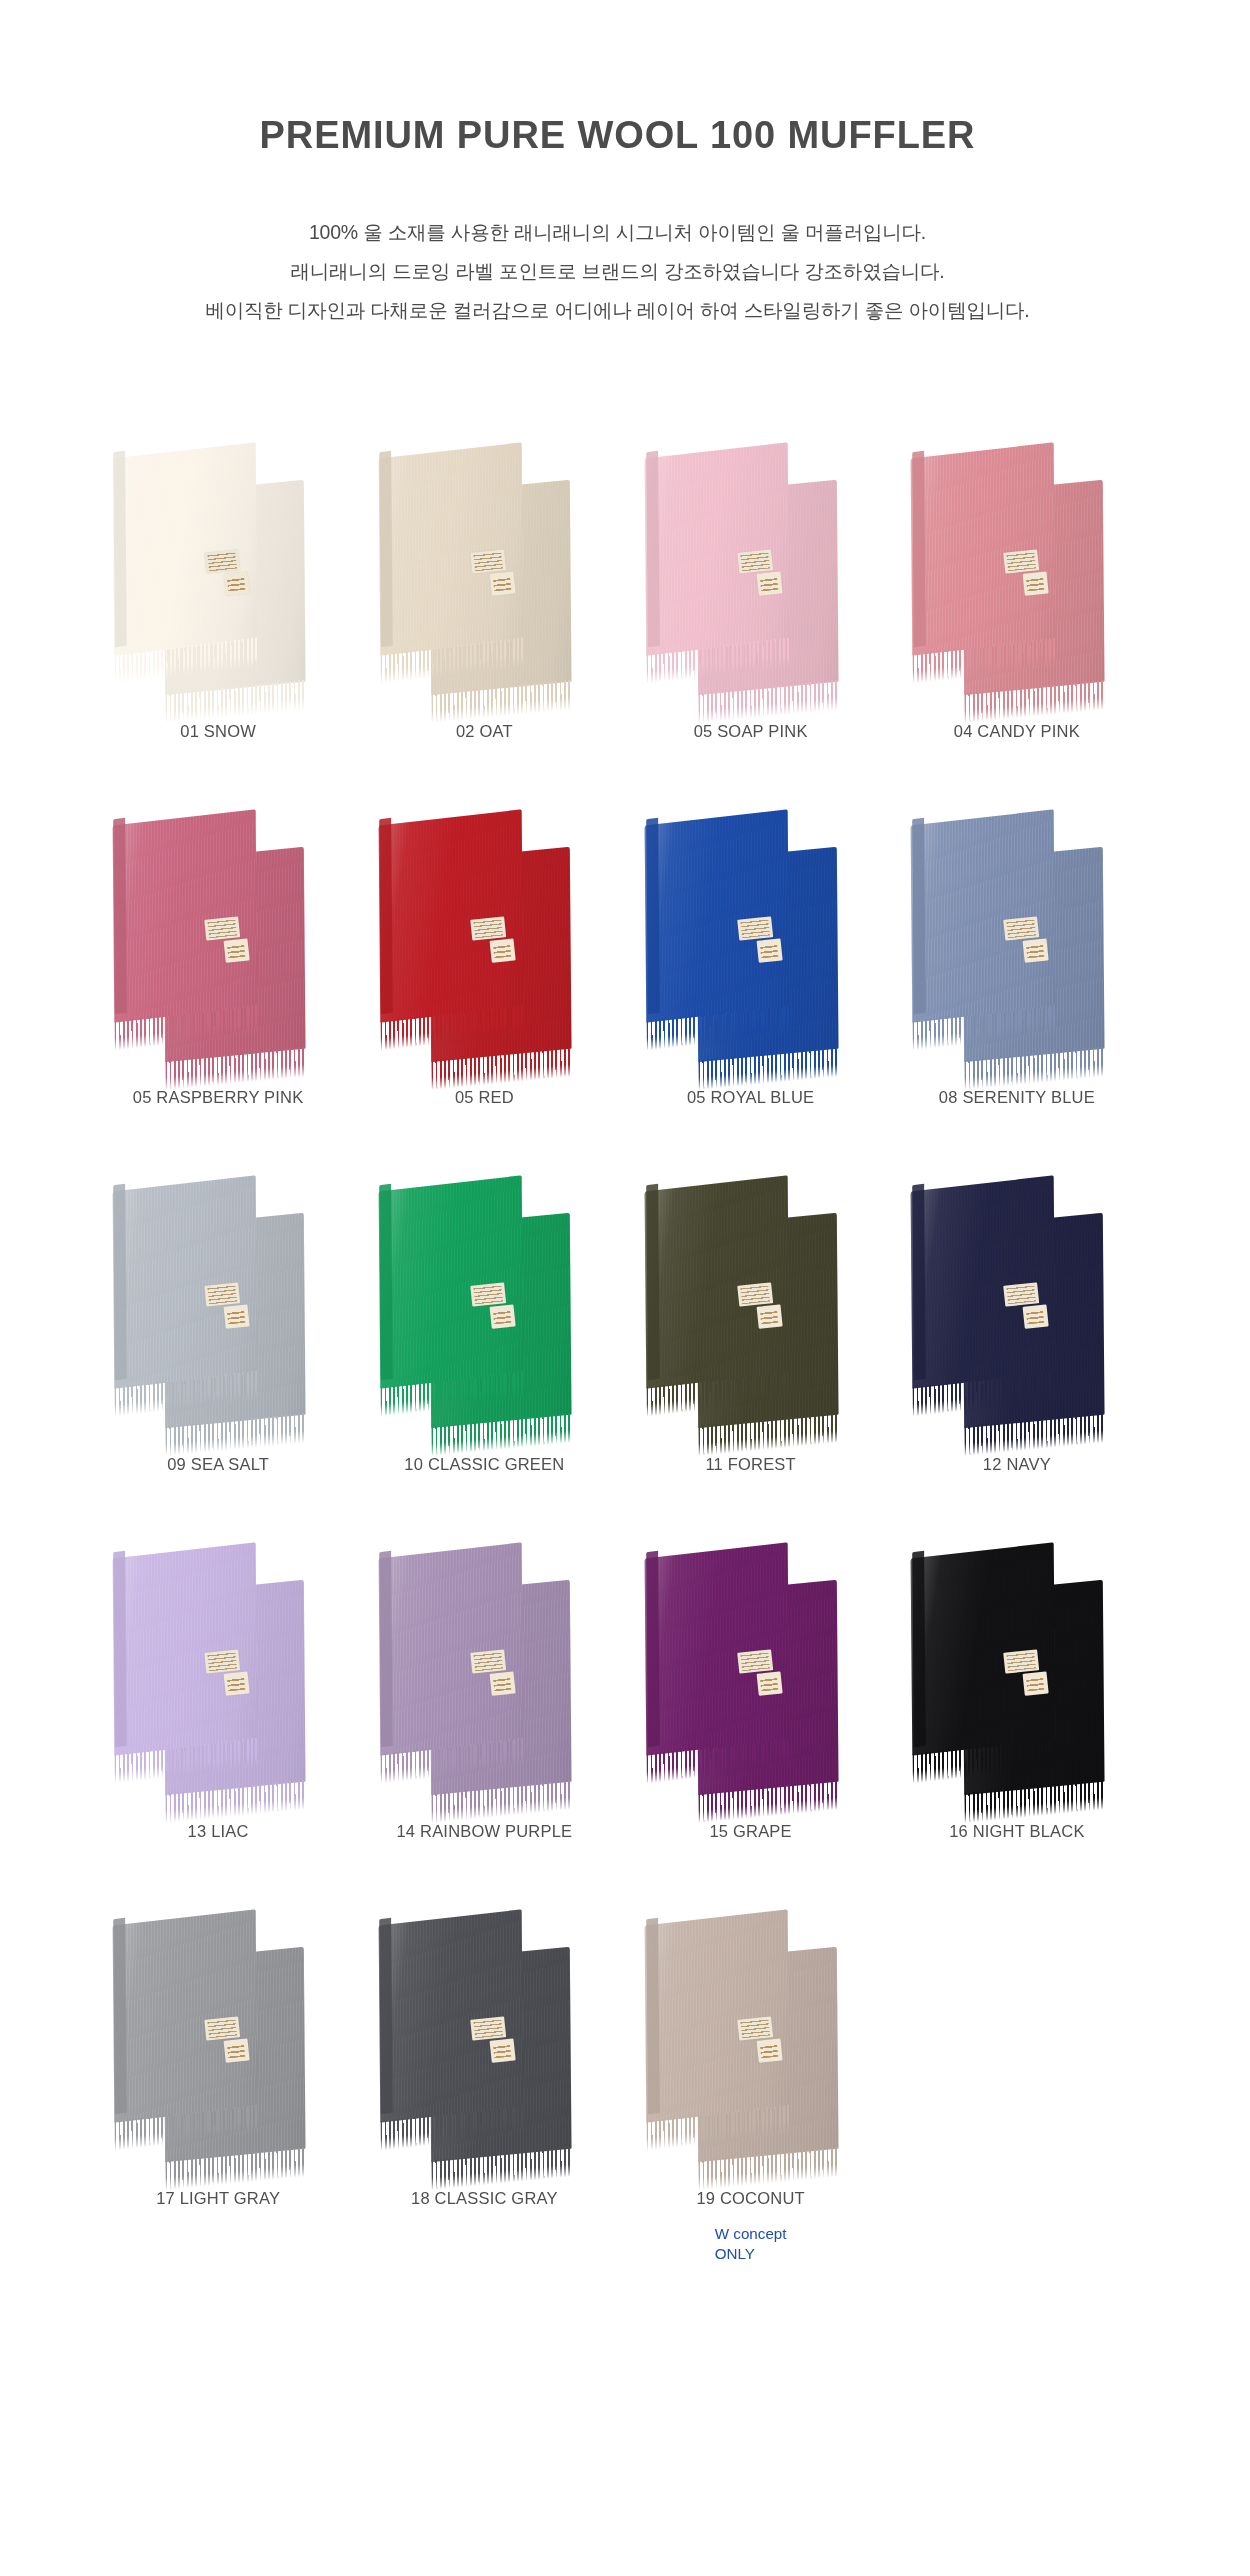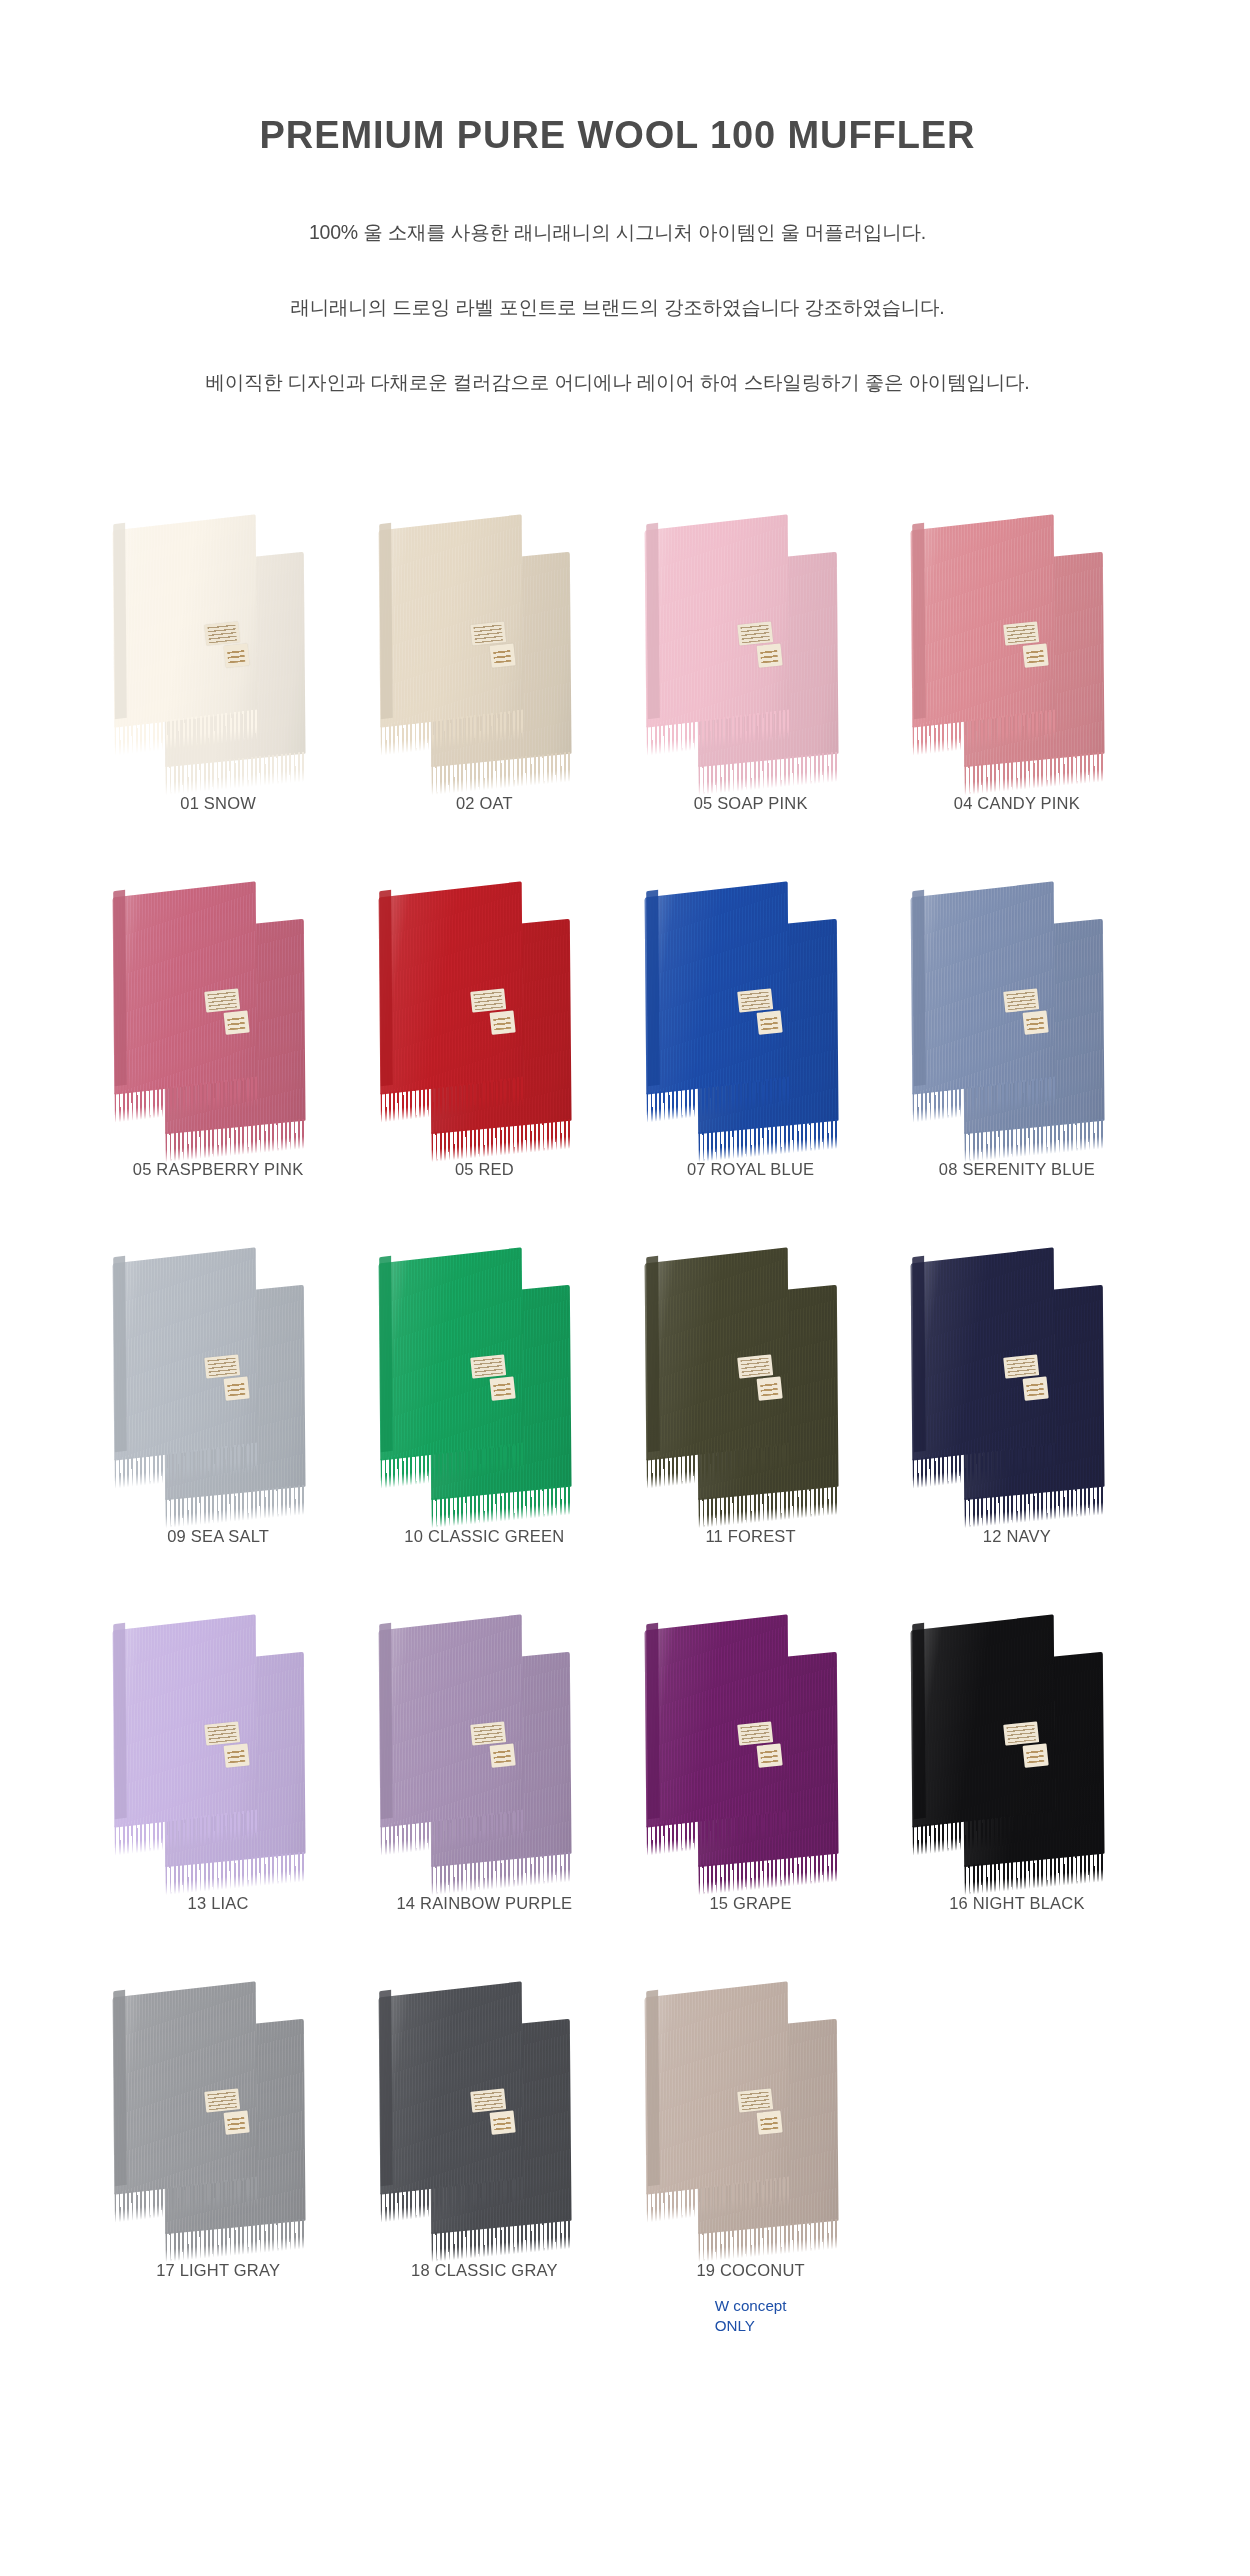--- a/index.html
+++ b/index.html
@@ -39,21 +39,20 @@
     margin-top: 56px;
     text-align: center;
   }
 
   .desc-line {
     font-size: 19.5px;
     line-height: 2.0;
     color: #4a4a4a;
     letter-spacing: -0.2px;
     font-weight: 400;
-    margin-top: 36px;
   }
 
   
   .color-grid {
     margin-top: 89px;
     padding: 0 85px;
   }
 
   .grid-row {
     display: flex;
@@ -445,21 +444,21 @@
                   <div class="fringe-strands"></div>
                 </div>
               </div>
               <div class="crease" style="background:#1c4ba8"></div>
               <div class="labels">
                 <div class="label-care"></div>
                 <div class="label-brand"></div>
               </div>
             </div>
           </div>
-          <div class="caption">07 ROYAL BLUE</div>
+          <div class="caption">05 ROYAL BLUE</div>
         </div>
         <div class="grid-cell">
           <div class="swatch-stage">
             <div class="scarf">
               <div class="panel-back" style="background:#7f90b2;color:#7f90b2">
                 <div class="texture"></div>
                 <div class="sheen"></div>
                 <div class="fringe">
                   <div class="fringe-strands"></div>
                 </div>

